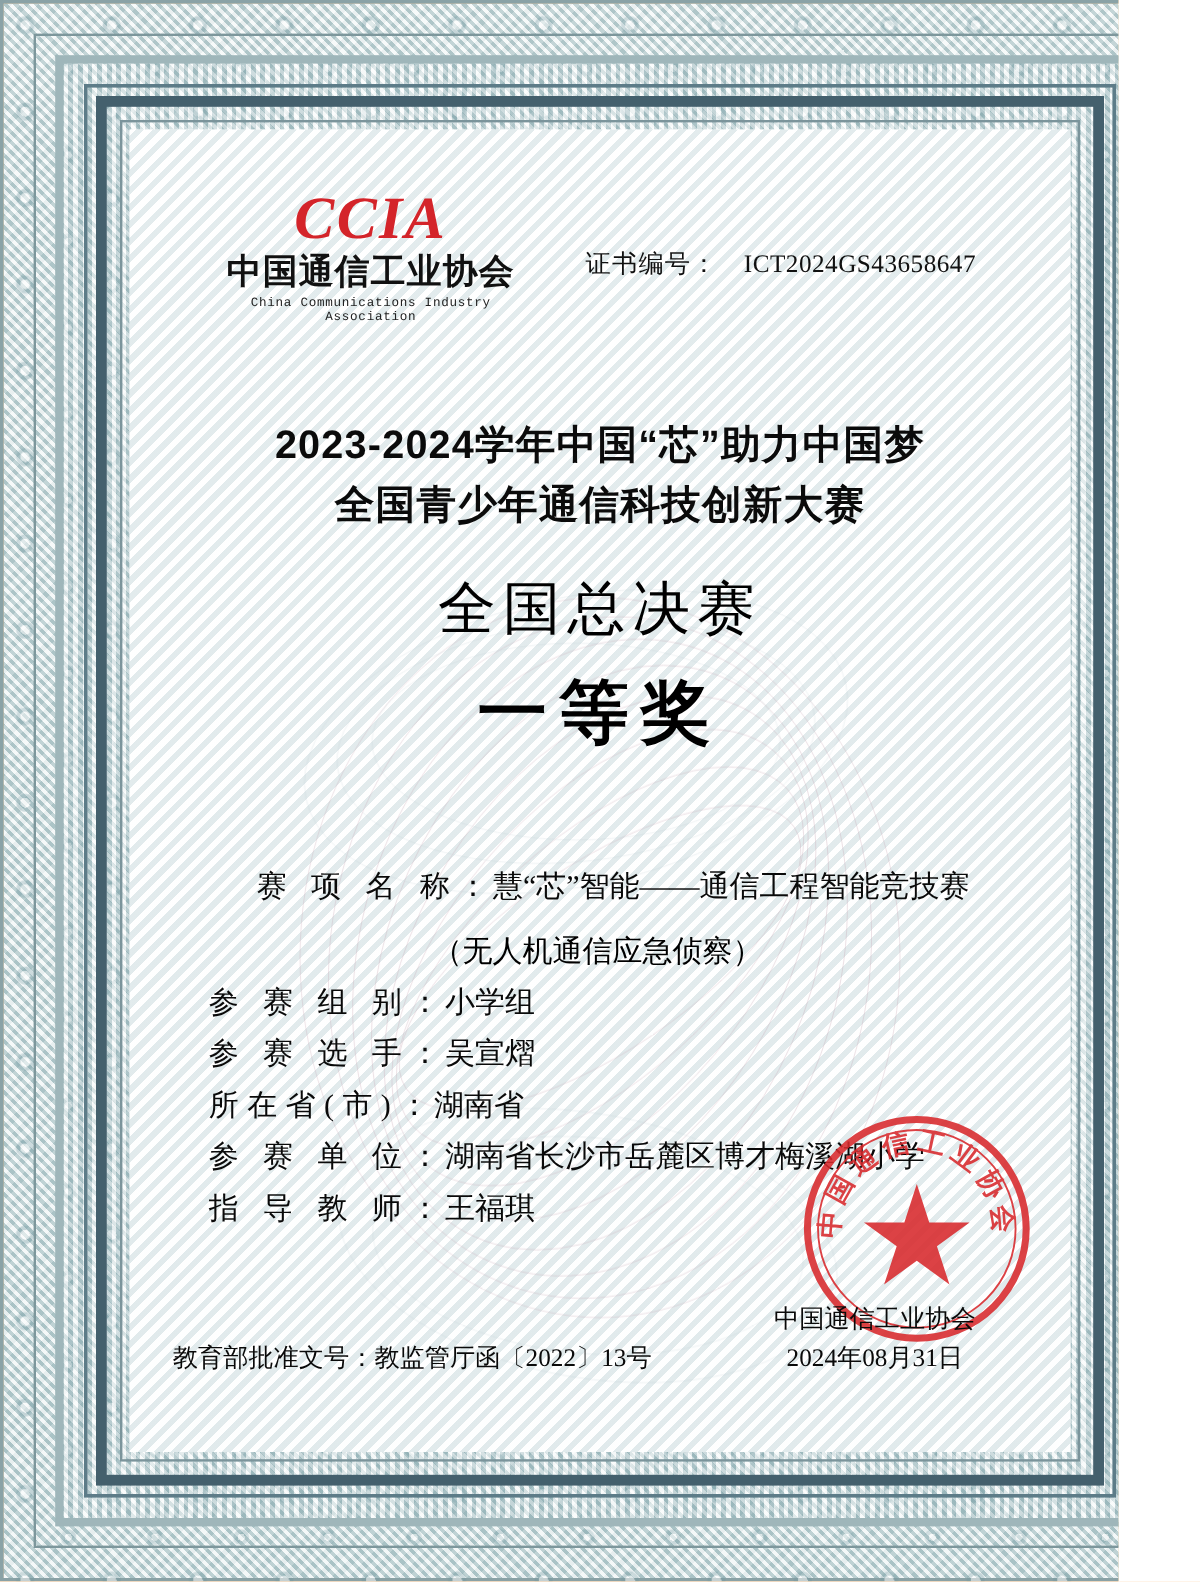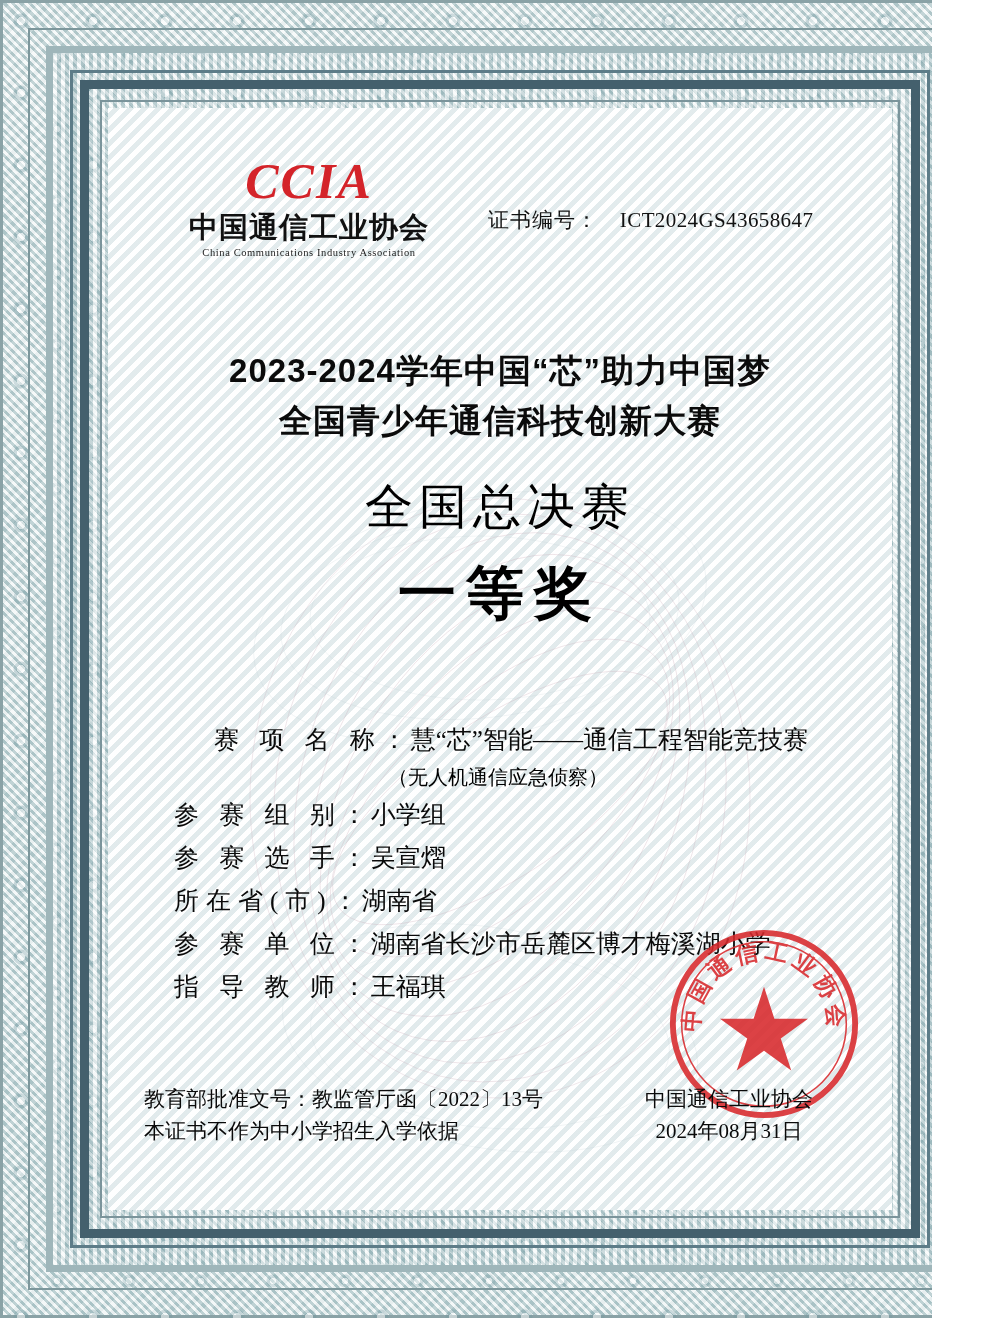--- a/index.html
+++ b/index.html
@@ -105,21 +105,21 @@
     margin-top: 6px;
     font-family: "Liberation Sans", sans-serif;
     font-weight: bold;
     font-size: 29px;
     letter-spacing: 1px;
     color: #111;
     line-height: 1.1;
   }
   .logo-en {
     margin-top: 3px;
-    font-family: Liberation Serif, serif;
+    font-family: Liberation Mono, monospace;
     font-size: 10.5px;
     letter-spacing: 0.6px;
     color: #222;
   }
   .cert-no {
     position: absolute;
     left: 380px;
     top: 68px;
     font-size: 21px;
     color: #111;
@@ -182,23 +182,24 @@
   }
   .field-label {
     letter-spacing: 7px;
     flex: 0 0 auto;
   }
   .field-colon { flex: 0 0 auto; margin-right: 4px; }
   .field-value { flex: 1 1 auto; }
   .row-event { padding-left: 40px; justify-content: flex-end; }
   .event-second {
     text-align: center;
-    font-size: 20px;
+    font-size: 25px;
     line-height: 1.6;
     padding-right: 30px;
+    margin-top: 13px;
   }
 
   
   .footer {
     position: absolute;
     left: 30px;
     bottom: 62px;
     right: 30px;
     height: 90px;
   }
@@ -332,21 +333,20 @@
       <path id="sealArc" d="M 100,100 m -66,0 a 66,66 0 1,1 132,0" fill="none" stroke="none"></path>
       <text font-family="'Liberation Sans', sans-serif" font-size="23" font-weight="bold" fill="#d8282c" letter-spacing="5">
         <textPath href="#sealArc" startOffset="50%" text-anchor="middle">中国通信工业协会</textPath>
       </text>
       <polygon fill="#d8282c" points="100,62 110.6,94.6 144.9,94.6 117.1,114.8 127.8,147.4 100,127.2 72.2,147.4 82.9,114.8 55.1,94.6 89.4,94.6"></polygon>
     </svg>
 
     <div class="footer">
       <div class="footer-left">
         <div>教育部批准文号：教监管厅函〔2022〕13号</div>
-        <div>本证书不作为中小学招生入学依据</div>
       </div>
       <div class="footer-right">
         <div>中国通信工业协会</div>
         <div>2024年08月31日</div>
       </div>
     </div>
 
   </div>
 </div>
 

